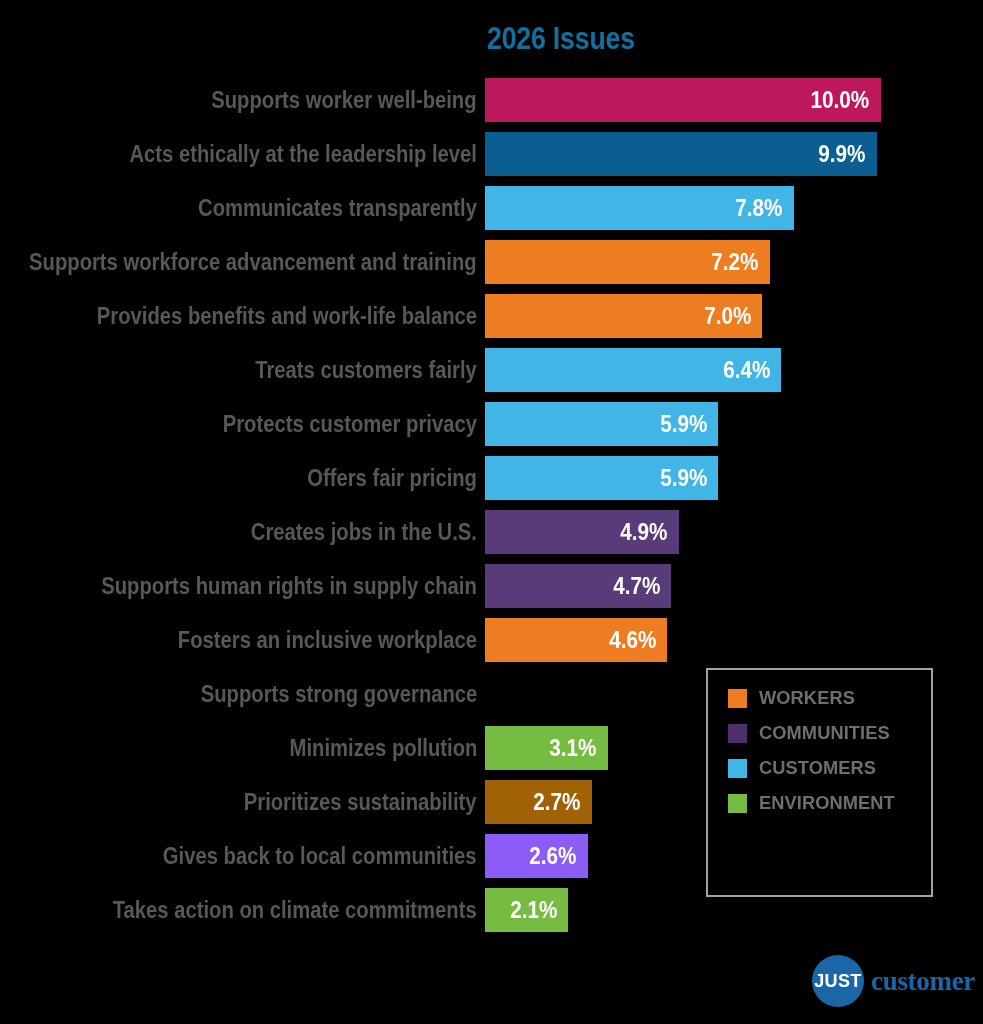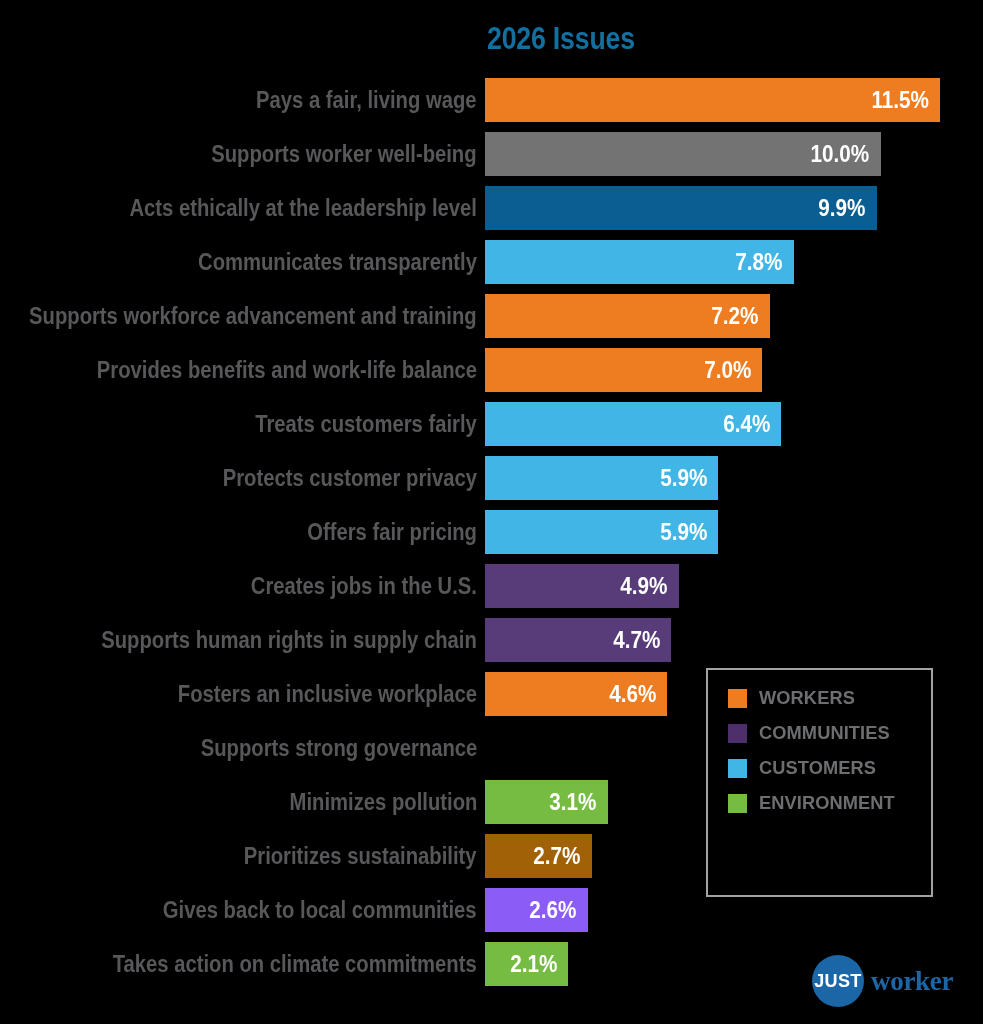--- a/index.html
+++ b/index.html
@@ -165,31 +165,23 @@
 </style>
 </head>
 <body>
 
 <div id="chart-root">
 
   <div id="chart-title">2026 Issues</div>
 
   <div id="bars">
       <div class="bar-row">
-        <div class="bar-label">Pays a fair, living wage</div>
-        <div class="bar-track" style="width: 455px;">
-          <div class="bar-fill" style="background: rgb(238, 125, 34); width: 100%;">
-            <span class="bar-value">11.5%</span>
-          </div>
-        </div>
-      </div>
-      <div class="bar-row">
         <div class="bar-label">Supports worker well-being</div>
         <div class="bar-track" style="width: 395.652px;">
-          <div class="bar-fill" style="background: #737373; width: 100%; padding-left: 8px;">
+          <div class="bar-fill" style="background: #be185d; width: 100%; padding-left: 8px;">
             <span class="bar-value">10.0%</span>
           </div>
         </div>
       </div>
       <div class="bar-row">
         <div class="bar-label">Acts ethically at the leadership level</div>
         <div class="bar-track" style="width: 391.696px;">
           <div class="bar-fill" style="background: rgb(11, 94, 146); width: 100%;">
             <span class="bar-value">9.9%</span>
           </div>
@@ -322,16 +314,16 @@
           <span class="legend-swatch" style="background: rgb(118, 188, 67);"></span>
           <span class="legend-label">ENVIRONMENT</span>
         </div>
       </div>
   </div>
 
   <div id="logo">
     <div id="logo-mark">
       <span id="logo-mark-text">JUST</span>
     </div>
-    <span id="logo-word">worker</span>
+    <span id="logo-word">customer</span>
   </div>
 
 </div>
 
 </body></html>

